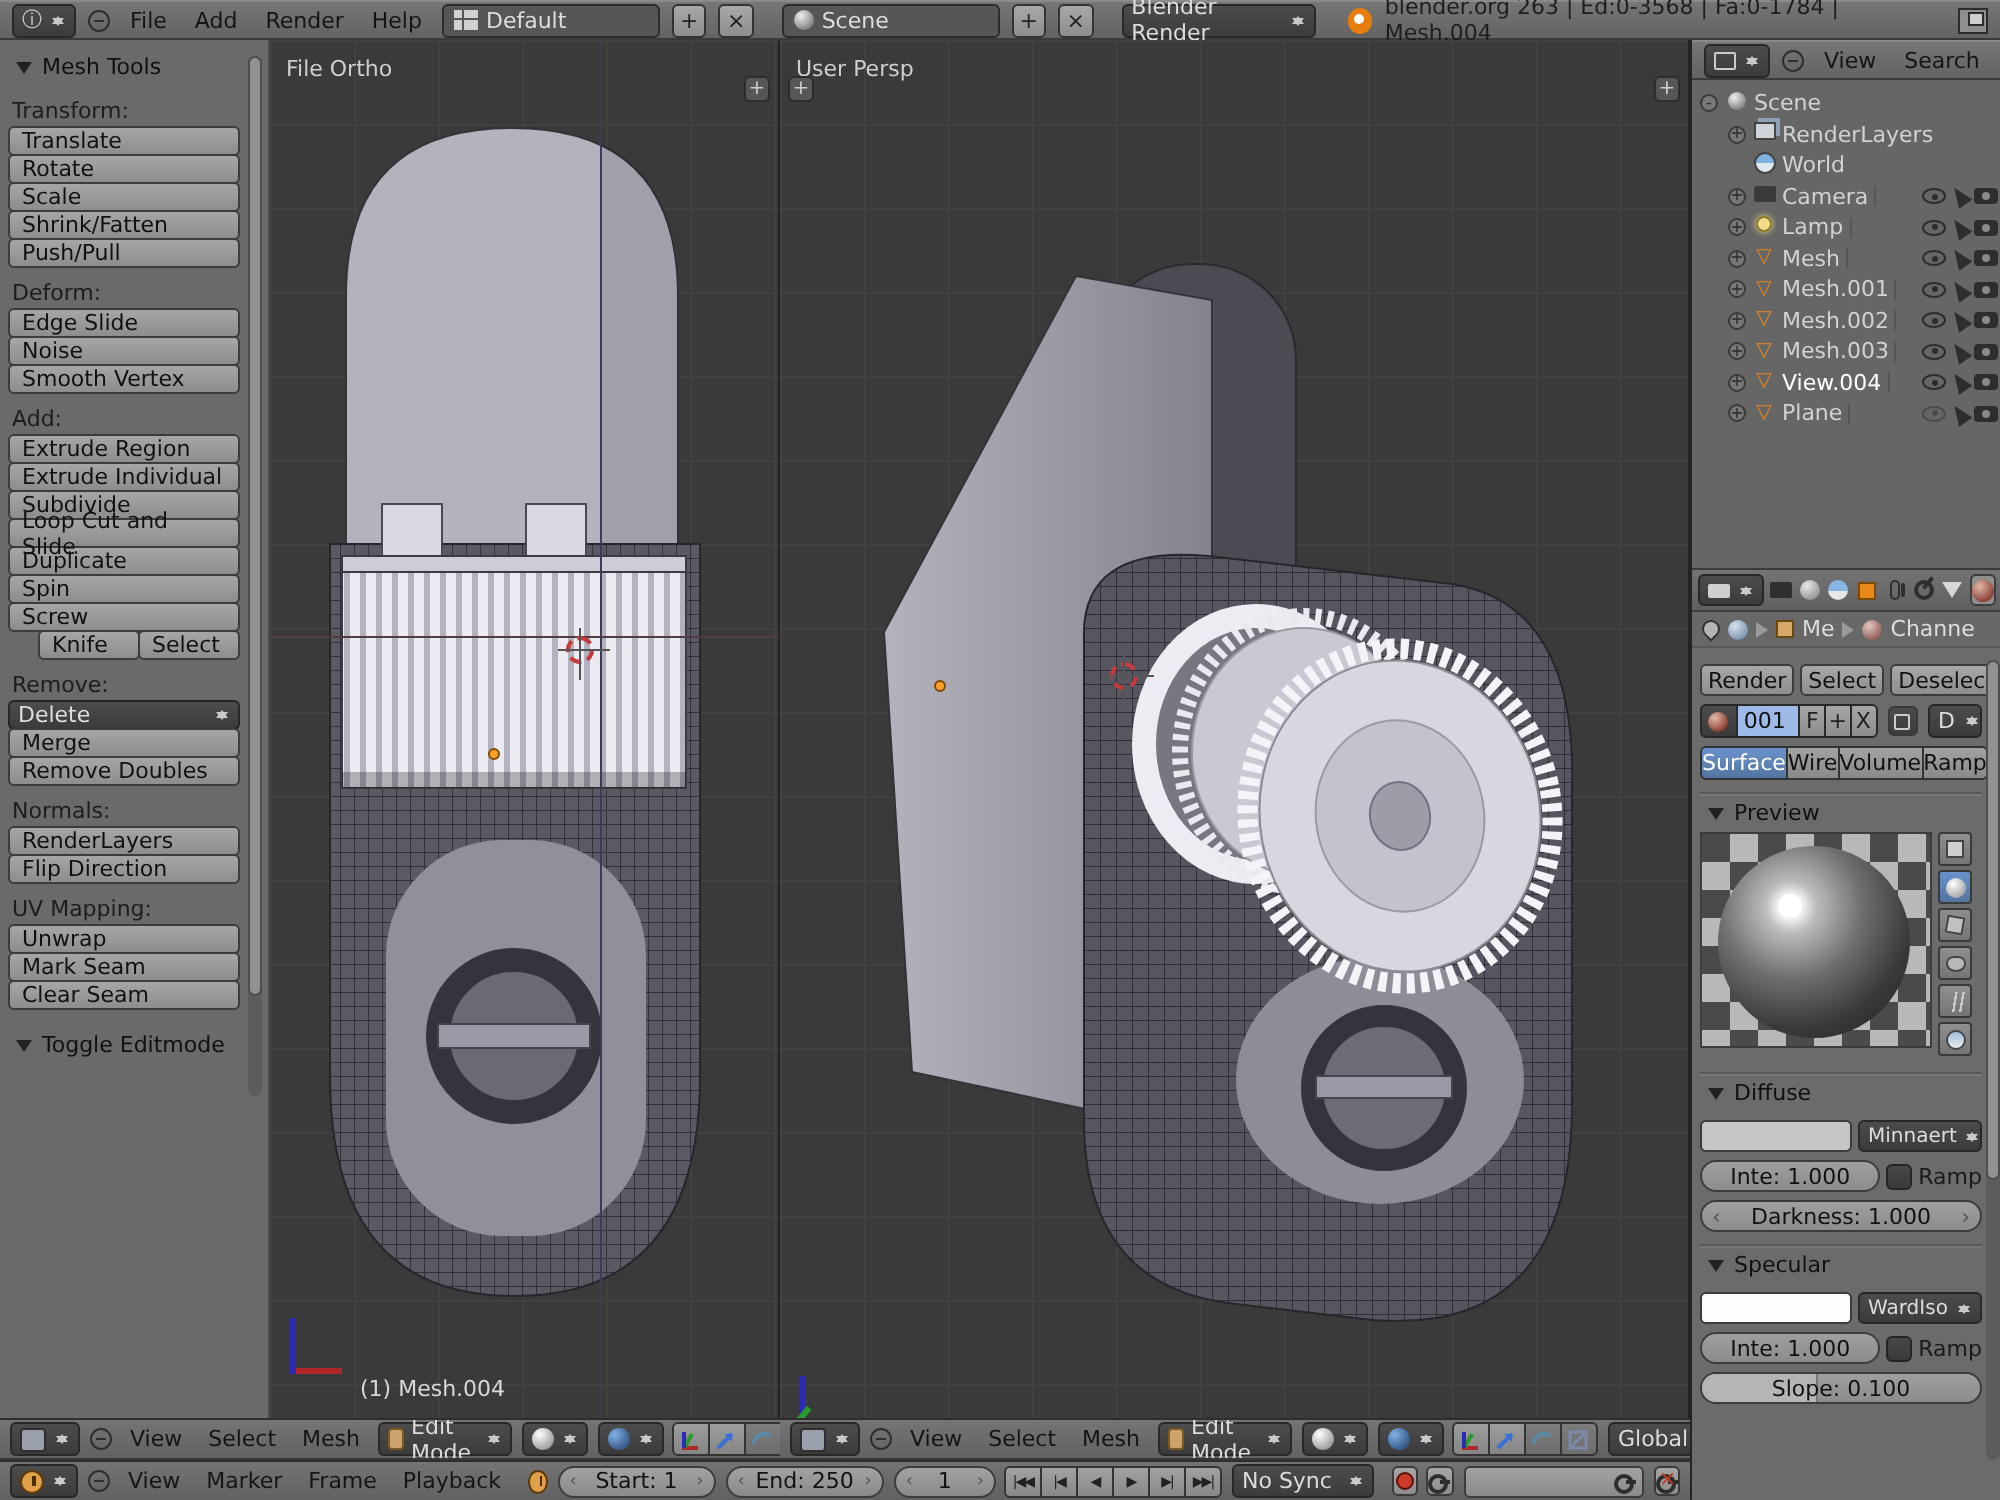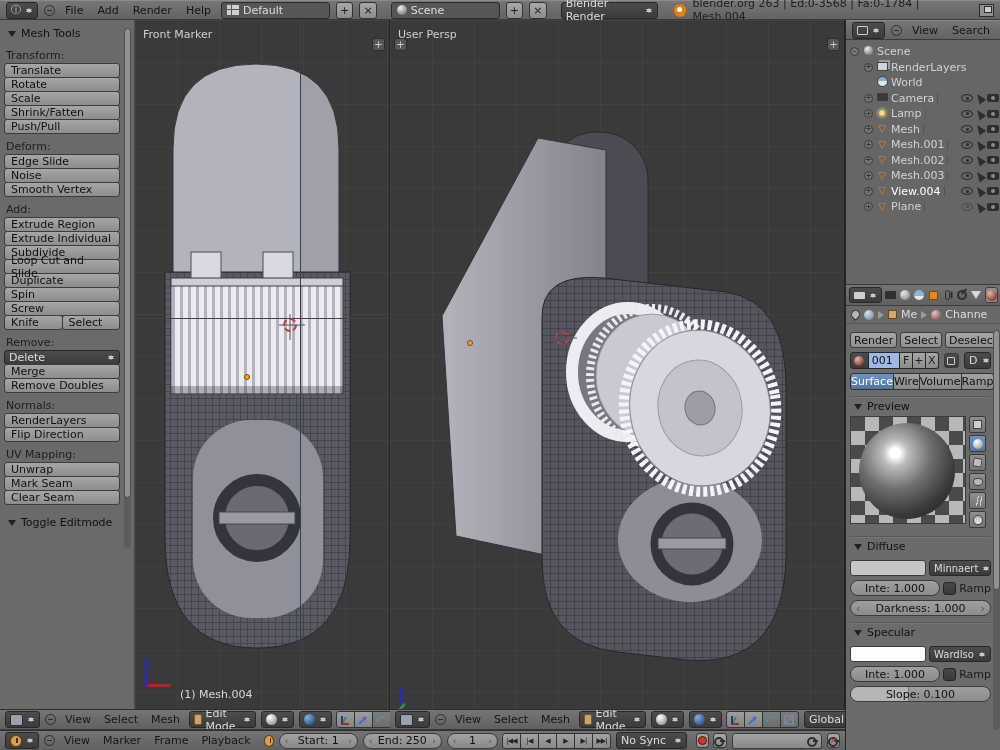--- a/index.html
+++ b/index.html
@@ -35,21 +35,21 @@
   .blender-logo{width:13px;height:13px;border-radius:50%;background:#e87d0d;position:relative;}
   .blender-logo::after{content:"";position:absolute;left:3px;top:3px;width:5px;height:5px;border-radius:50%;background:#fff;}
   .win-ic{width:15px;height:13px;border:1px solid #2c2c2c;background:#8f8f8f;position:relative;}
   .win-ic::after{content:"";position:absolute;right:1px;top:1px;width:6px;height:5px;background:#cfcfcf;border:1px solid #2c2c2c;}
 
   
   #toolshelf{position:absolute;left:0;top:20px;width:135px;height:689px;background:#6a6a6a;border-right:1px solid #484848;padding:4px 14px 0 4px;}
   .tslbl{color:#1d1d1d;margin:6px 0 2px 2px;}
   .tsb{display:flex;align-items:center;height:15px;background:linear-gradient(#a6a6a6,#8d8d8d);border:1px solid #3c3c3c;border-radius:3px;padding:0 6px;color:#111;margin-top:-1px;}
   .tsrow{display:flex;margin-top:-1px;}
-  .tsrow .tsb{flex:1;margin-top:0;}
+  .tsrow .tsb{flex:1;margin-top:0;margin-left:15px;}
   .tsdd{display:flex;align-items:center;height:15px;background:linear-gradient(#4c4c4c,#3b3b3b);border:1px solid #262626;border-radius:3px;padding:0 4px;color:#ddd;margin-top:-1px;}
   #ts-scroll{position:absolute;right:3px;top:8px;width:7px;height:520px;background:#5c5c5c;border-radius:4px;}
   #ts-thumb{position:absolute;left:0;top:0;width:7px;height:470px;background:#919191;border-radius:4px;border:1px solid #4e4e4e;}
 
   
   .canvas{position:absolute;background:#3a3a3a;background-image:linear-gradient(#414141 1px,transparent 1px),linear-gradient(90deg,#414141 1px,transparent 1px);background-size:42px 42px;overflow:hidden;}
   #canvas-left{left:135px;top:20px;width:255px;height:689px;border-right:1px solid #242424;}
   #canvas-right{left:390px;top:20px;width:455px;height:718px;border-right:1px solid #242424;}
   .vp-label{position:absolute;left:8px;top:8px;color:#cfcfcf;}
   .obj-label{position:absolute;left:45px;bottom:8px;color:#d8d8d8;}
@@ -283,21 +283,21 @@
       <circle cx="122" cy="498" r="38" fill="#6a6a75" stroke="#34343c" stroke-width="12"></circle>
       <rect x="84" y="492" width="76" height="12" fill="#9a9aa6" stroke="#44444c"></rect>
       <rect x="56" y="232" width="30" height="34" fill="#d9d9e1" stroke="#4a4a52"></rect>
       <rect x="128" y="232" width="30" height="34" fill="#d9d9e1" stroke="#4a4a52"></rect>
       <rect x="36" y="262" width="172" height="112" fill="url(#stripes)" stroke="#3a3a42"></rect>
       <rect x="36" y="258" width="172" height="8" fill="#cdcdd7" stroke="#3a3a42"></rect>
       <rect x="36" y="366" width="172" height="8" fill="rgba(0,0,0,0.25)"></rect>
     </svg>
     <div class="cursor3d" style="left:148px;top:298px"></div>
     <div class="odot" style="left:109px;top:354px"></div>
-    <div class="vp-label">Front Marker</div>
+    <div class="vp-label">File Ortho</div>
     <div class="plusbox" style="right:4px;top:18px">+</div>
     <div class="axis">
         <span class="x"></span>
         <span class="z"></span>
       </div>
     <div class="obj-label">(1) Mesh.004</div>
   </div>
 
   <div id="canvas-right" class="canvas">
     <svg width="455" height="689">

